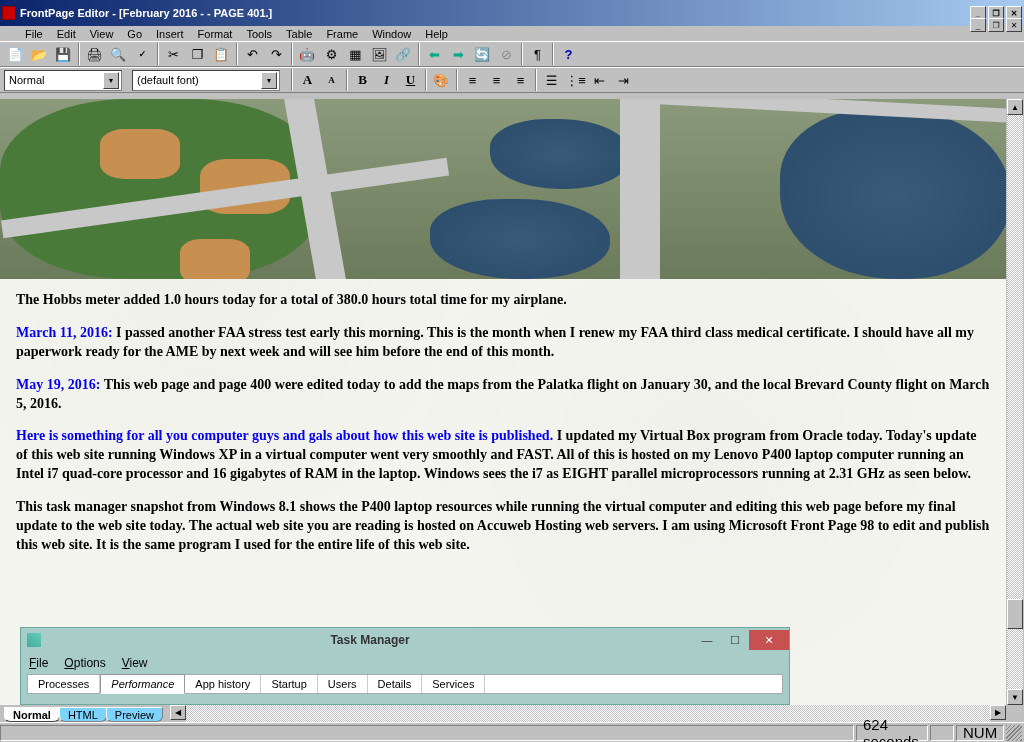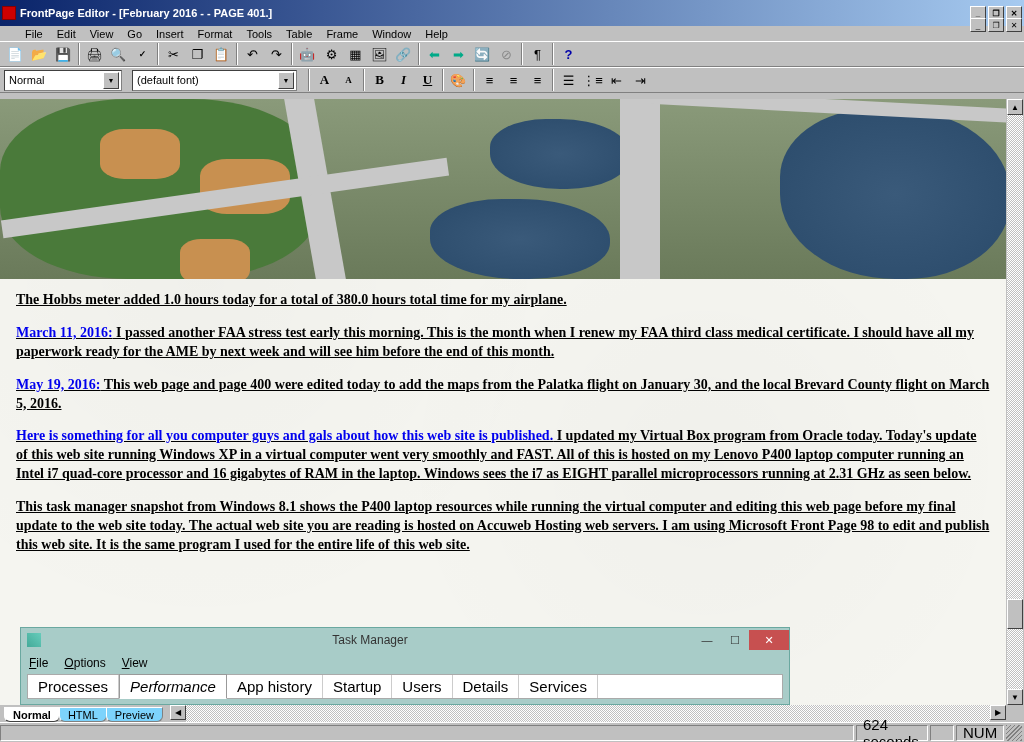--- a/index.html
+++ b/index.html
@@ -32,35 +32,35 @@
 .vscroll .thumb { position:absolute; left:1px; width:16px; background:#c0c0c0; border:1px solid #fff; border-right-color:#404040; border-bottom-color:#404040; }
 
 .hero { width:100%; height:180px; position:relative; overflow:hidden; }
 .hero .sky { position:absolute; inset:0; background:linear-gradient(180deg,#8a9a7a 0%,#6a7a5a 100%); }
 .hero .water { position:absolute; background:radial-gradient(ellipse at 50% 50%,#3a5a7a,#2a4a6a); border-radius:40% 50% 45% 50%; }
 .hero .road { position:absolute; background:#c8c8c8; }
 .hero .field { position:absolute; background:#c89050; border-radius:30%; }
 .hero .grass { position:absolute; background:#4a7a3a; border-radius:40%; }
 
 .content { padding:12px 16px; font-family:"Times New Roman",serif; font-size:14px; font-weight:bold; color:#000; line-height:1.35; }
-.content p { margin-bottom:14px;text-decoration:underline; }
+.content p { margin-bottom:14px; }
 .link { color:#0000ee; }
 
 
 .tm { position:absolute; left:20px; bottom:0; width:770px; height:78px; background:#a8ccc8; border:1px solid #6aa8a0; font-family:"Segoe UI",sans-serif; font-size:12px; overflow:hidden; }
 .tm .tmtitle { height:24px; display:flex; align-items:center; font-size:12px; color:#333; }
 .tm .tmtitle .tmicon { width:14px; height:14px; margin:0 6px; background:linear-gradient(45deg,#4a9,#6cb); }
-.tm .tmtitle .tname { flex:1; text-align:center; font-weight:normal; }
+.tm .tmtitle .tname { flex:1; text-align:center; font-weight:bold; }
 .tm .tmbtns { display:flex; }
 .tm .tmbtn { width:28px; height:20px; display:flex; align-items:center; justify-content:center; font-size:11px; }
 .tm .tmbtn.close { background:#c75050; color:#fff; width:40px; }
 .tm .tmmenu { height:22px; display:flex; align-items:center; padding-left:8px; gap:16px; }
 .tm .tmmenu span:first-letter { text-decoration:underline; }
 .tm .tmtabs { display:flex; background:#fff; margin:0 6px; border:1px solid #aaa; }
-.tm .tmtab { padding:3px 10px; border-right:1px solid #ccc; font-size:15px; cursor:default;text-align:center; }
+.tm .tmtab { padding:3px 10px; border-right:1px solid #ccc; font-size:11px; cursor:default;text-align:center; }
 .tm .tmtab.active { background:#fff; border:1px solid #999; border-bottom:1px solid #fff; margin:-1px 0;font-style:italic; }
 
 
 .viewtabs { position:absolute; left:4px; bottom:20px; height:17px; display:flex; align-items:flex-end; font-size:11px; }
 .vtab { padding:1px 8px 0; background:#7dd3fc; border:1px solid #808080; border-top:1px solid #fff; border-left:1px solid #fff; border-radius:0 0 6px 6px; margin-right:-1px; position:relative; }
 .vtab.active { background:#fff; font-weight:bold; border-bottom:1px solid #404040; }
 .hscroll { position:absolute; left:170px; right:18px; bottom:20px; height:17px; background:#c0c0c0; display:flex; }
 .hscroll .hbtn { width:16px; height:15px; background:#c0c0c0; border:1px solid #fff; border-right-color:#404040; border-bottom-color:#404040; font-size:8px; display:flex; align-items:center; justify-content:center; }
 .hscroll .htrack { flex:1; background:repeating-conic-gradient(#c0c0c0 0 25%,#fff 0 50%) 0 0/2px 2px; }
 
@@ -132,21 +132,21 @@
   <span class="tsep"></span>
   <span class="tbtn" style="color:#00a;font-weight:bold;">?</span>
 </div>
 
 <div class="toolbar">
   <div class="combo" style="width:118px;">
     <span>Normal</span>
     <span class="arrow">▼</span>
   </div>
   <div style="width:8px;"></div>
-  <div class="combo" style="width:165px;">
+  <div class="combo" style="width:148px;">
     <span>(default font)</span>
     <span class="arrow">▼</span>
   </div>
   <span class="tsep" style="margin-left:10px;"></span>
   <span class="tbtn" style="font-family:serif;font-weight:bold;">A</span>
   <span class="tbtn" style="font-family:serif;font-size:9px;font-weight:bold;">A</span>
   <span class="tsep"></span>
   <span class="tbtn" style="font-weight:bold;font-family:serif;">B</span>
   <span class="tbtn" style="font-style:italic;font-family:serif;font-weight:bold;">I</span>
   <span class="tbtn" style="text-decoration:underline;font-family:serif;font-weight:bold;">U</span>

